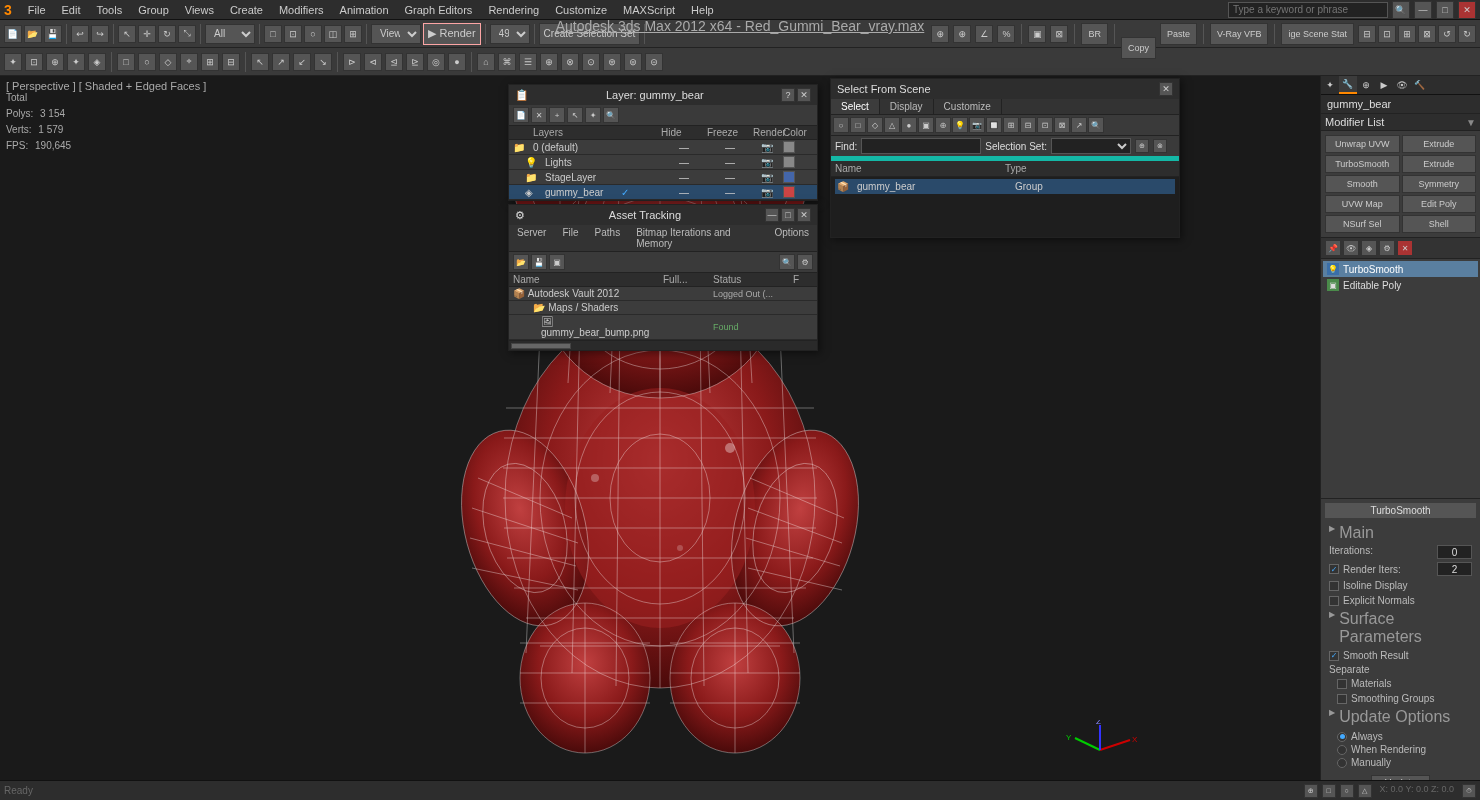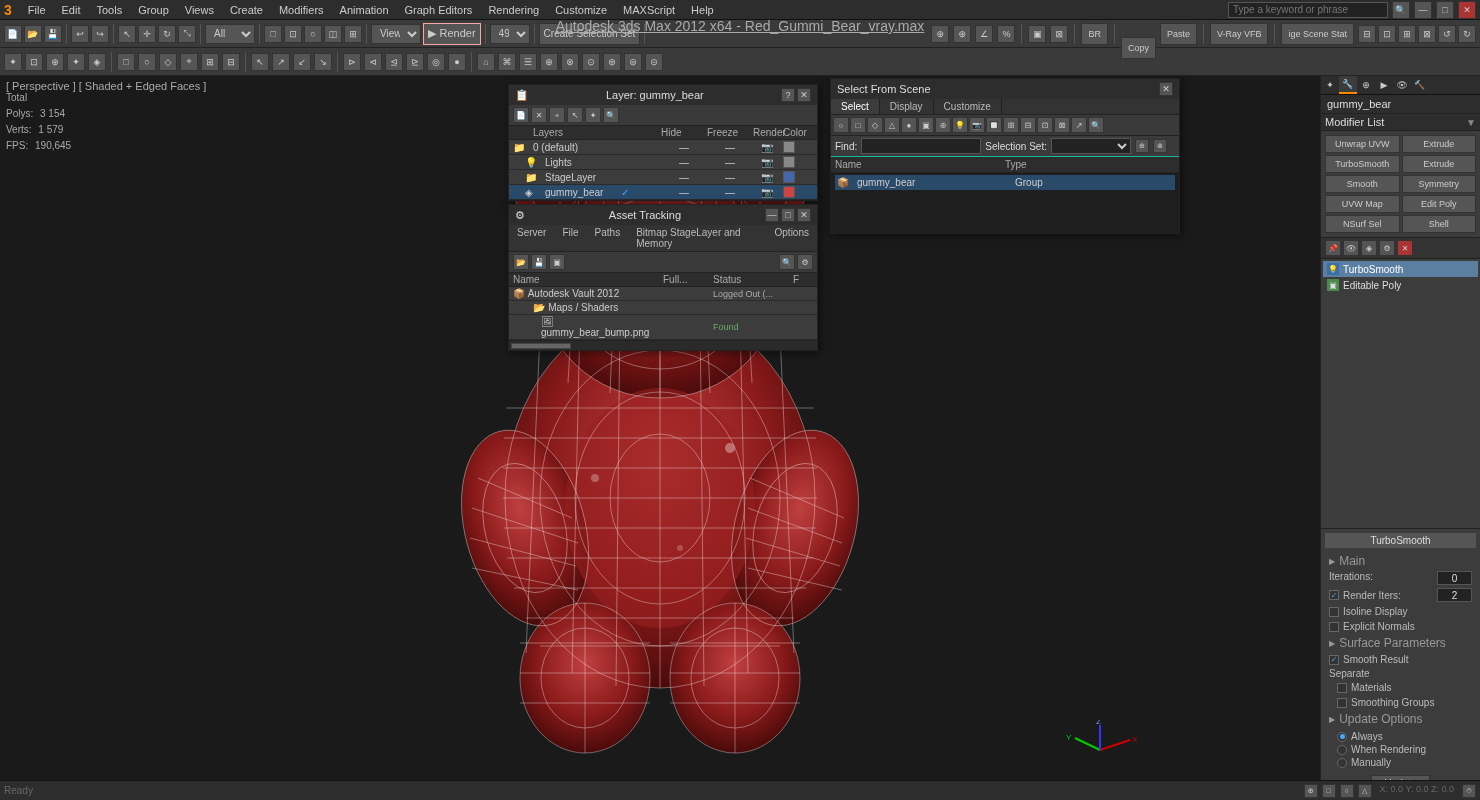--- a/index.html
+++ b/index.html
@@ -235,25 +235,24 @@
       align-items: center;
       justify-content: center;
     }
     .checkbox-box.checked::after {
       content: '✓';
       font-size: 8px;
       color: #4af;
     }
     .section-header {
       padding: 2px 4px;
-      font-size: 12px;
+      font-size: 16px;
       color: #999;
       cursor: pointer;
       display: flex;
-      align-items: center;
       gap: 4px;
     }
     .section-header::before {
       content: '▶';
       font-size: 8px;
     }
     .radio-group { padding: 2px 4px; }
     .radio-item {
       display: flex;
       align-items: center;
@@ -455,21 +454,21 @@
       background: #3a3a3a;
       border-bottom: 1px solid #222;
       flex-wrap: wrap;
     }
     .select-find-row {
       display: flex;
       align-items: center;
       padding: 2px 4px;
       gap: 4px;
       background: #3a3a3a;
-      border-bottom: 1px solid #14b8a6;
+      border-bottom: 5px solid #14b8a6;
       font-size: 10px;
     }
     .select-find-input {
       background: #222;
       border: 1px solid #555;
       color: #ddd;
       height: 16px;
       width: 120px;
       font-size: 10px;
     }
@@ -1018,21 +1017,21 @@
     <div class="dialog-titlebar-btns">
       <span class="dialog-btn">—</span>
       <span class="dialog-btn">□</span>
       <span class="dialog-btn">✕</span>
     </div>
   </div>
   <div class="asset-menubar">
     <span class="asset-menu-item">Server</span>
     <span class="asset-menu-item">File</span>
     <span class="asset-menu-item">Paths</span>
-    <span class="asset-menu-item">Bitmap StageLayer and Memory</span>
+    <span class="asset-menu-item">Bitmap Iterations and Memory</span>
     <span class="asset-menu-item">Options</span>
   </div>
   <div class="asset-toolbar">
     <div style="display:flex; gap:2px;">
       <span class="icon-box" style="width:16px;height:16px;font-size:8px;">📂</span>
       <span class="icon-box" style="width:16px;height:16px;font-size:8px;">💾</span>
       <span class="icon-box" style="width:16px;height:16px;font-size:8px;">▣</span>
     </div>
     <div style="display:flex; gap:2px;">
       <span class="icon-box" style="width:16px;height:16px;font-size:8px;">🔍</span>

